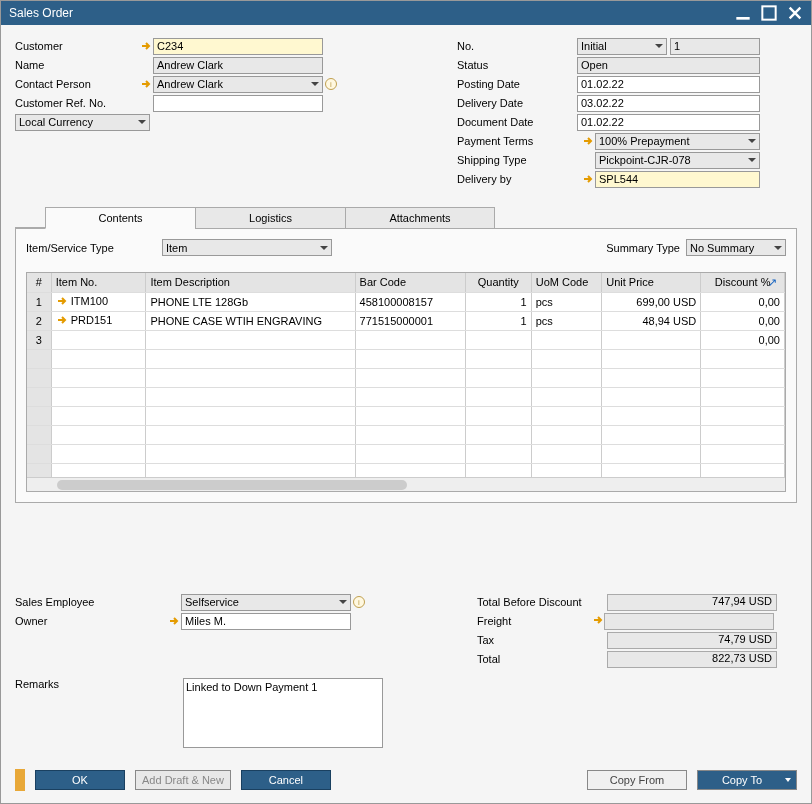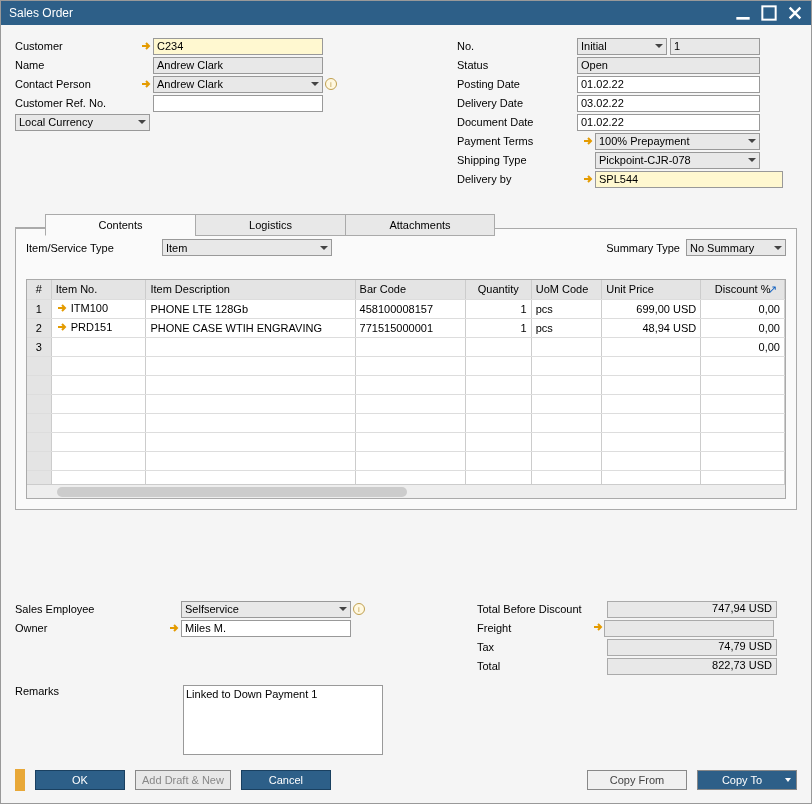--- a/index.html
+++ b/index.html
@@ -22,27 +22,27 @@
     .w170 { width: 170px; }
     .w-mid { width: 90px; }
 
     .select-wrap { position: relative; display: inline-block; }
     .select-wrap::after { content: ""; position: absolute; right: 4px; top: 50%; transform: translateY(-50%); width: 0; height: 0; border-left: 4px solid transparent; border-right: 4px solid transparent; border-top: 4px solid #444; pointer-events: none; }
     .info-icon { display: inline-flex; width: 12px; height: 12px; border: 1px solid #c0a050; border-radius: 50%; align-items: center; justify-content: center; font-size: 8px; color: #c0a050; margin-left: 2px; background: #fff8e0; }
 
     .tab-container { margin-top: 18px; }
     .tab-strip { display: flex; background: #f5f5f5; border-bottom: 1px solid #aaa; }
     .tab-strip .blank-left { width: 30px; border-bottom: 1px solid #aaa; }
-    .tab { padding: 4px 0; width: 150px; text-align: center; background: #e8e8e8; border: 1px solid #aaa; border-right: none; cursor: pointer; position: relative; top: 8px; }
+    .tab { padding: 4px 0; width: 150px; text-align: center; background: #e8e8e8; border: 1px solid #aaa; border-right: none; cursor: pointer; position: relative; top: 1px; }
     .tab:first-of-type { border-top-left-radius: 3px; }
     .tab.last { border-right: 1px solid #aaa; }
     .tab.active { background: #fafafa; border-bottom: 1px solid #fafafa; }
     .tab-body { border: 1px solid #aaa; border-top: none; background: #fafafa; padding: 10px; }
 
-    .tab-top-row { display: flex; align-items: center; margin-bottom: 23px; }
+    .tab-top-row { display: flex; align-items: center; margin-bottom: 16px; }
     .tab-top-row .left { display: flex; align-items: center; gap: 10px; }
     .tab-top-row .right { margin-left: auto; display: flex; align-items: center; gap: 6px; }
 
     .grid-wrap { border: 1px solid #aaa; background: #fff; height: 220px; overflow: hidden; position: relative; }
     table.grid { border-collapse: collapse; width: 100%; table-layout: fixed; }
     table.grid th, table.grid td { border-right: 1px solid #ccc; border-bottom: 1px solid #ddd; padding: 2px 4px; height: 19px; overflow: hidden; white-space: nowrap; font-size: 11px; }
     table.grid th { background: #e4e4e4; font-weight: normal; text-align: left; }
     table.grid .num-col { background: #e4e4e4; text-align: center; width: 22px; }
     table.grid td.right { text-align: right; }
     table.grid th.right { text-align: center; margin-top: 36px; }
@@ -170,21 +170,21 @@
           <label style="width:138px;">Shipping Type</label>
           <span class="select-wrap"><input class="input ro" style="width: 165px;" value="Pickpoint-CJR-078"></span>
         </div>
         <div class="form-row">
           <label>Delivery by</label>
           <span class="link-arrow">
             <svg viewBox="0 0 12 12">
                 <path d="M2 6 L9 6 M6 3 L9 6 L6 9" stroke="#e49b00" stroke-width="2" fill="none"></path>
               </svg>
           </span>
-          <input class="input yellow" style="width: 188px;" value="SPL544">
+          <input class="input yellow" style="width: 165px;" value="SPL544">
         </div>
       </div>
     </div>
 
     <div class="tab-container">
       <div class="tab-strip">
         <div class="blank-left"></div>
         <div class="tab active">Contents</div>
         <div class="tab">Logistics</div>
         <div class="tab last">Attachments</div>

